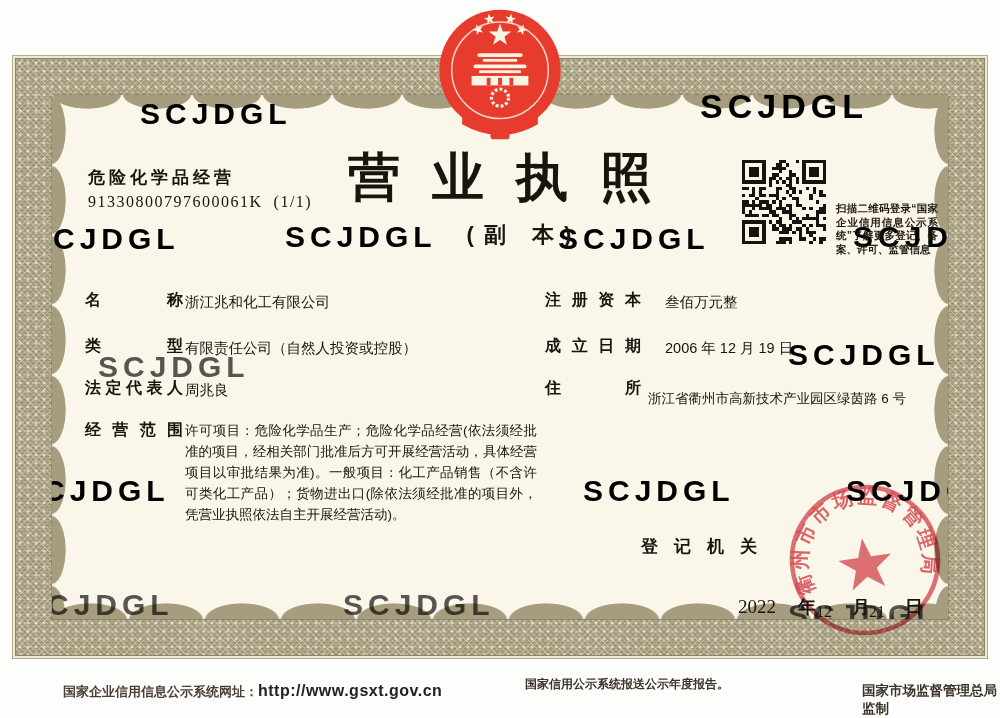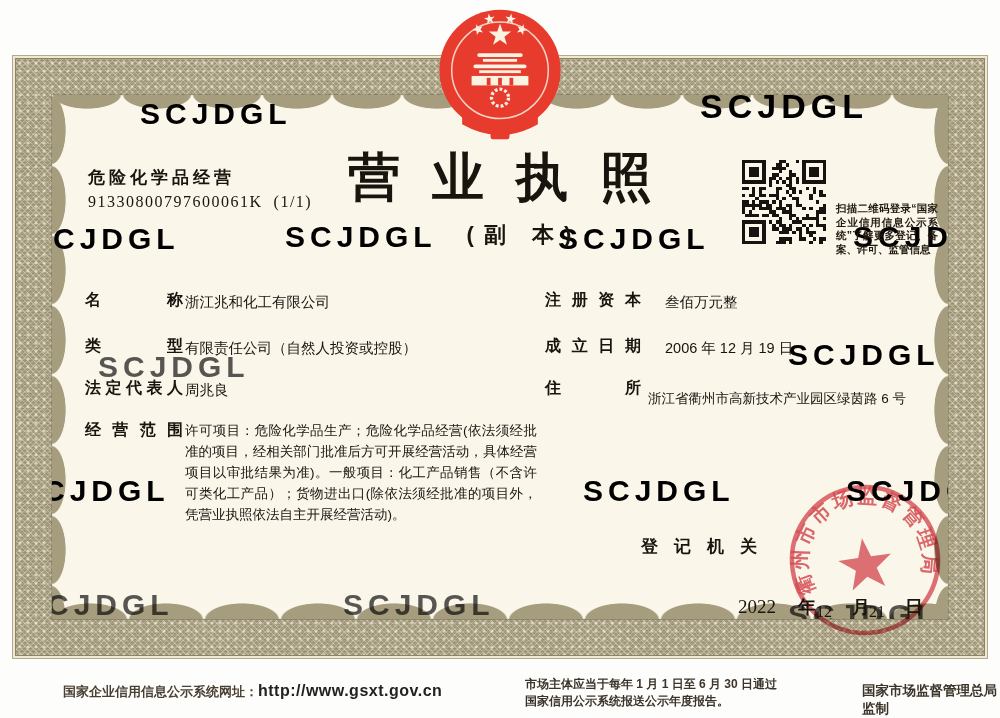--- a/index.html
+++ b/index.html
@@ -222,16 +222,15 @@
   <text font-size="20" font-weight="bold" fill="#d8505b" opacity=".85" font-family="Liberation Sans, sans-serif" letter-spacing="3">
     <textPath href="#sealArc" startOffset="50%" text-anchor="middle">衢州市市场监督管理局</textPath>
   </text>
   <polygon points="80,58 86.5,77.1 106.6,77.3 90.5,89.4 96.5,108.6 80,97 63.5,108.6 69.5,89.4 53.4,77.3 73.5,77.1" fill="#d8505b" opacity=".8"></polygon>
 </svg>
 
 <div class="foot" style="left:25px; top:682px;">
   <span class="foot-left-label">国家企业信用信息公示系统网址：</span><span class="foot-left-url">http://www.gsxt.gov.cn</span>
 </div>
 <div class="foot foot-mid" style="left:487px; top:676px; width:320px;">
-  <div>市场主体应当于每年 1 月 1 日至 6 月 30 日通过</div>
   <div>国家信用公示系统报送公示年度报告。</div>
 </div>
 <div class="foot foot-right" style="left:824px; top:682px;">国家市场监督管理总局监制</div>
 
 </body></html>

